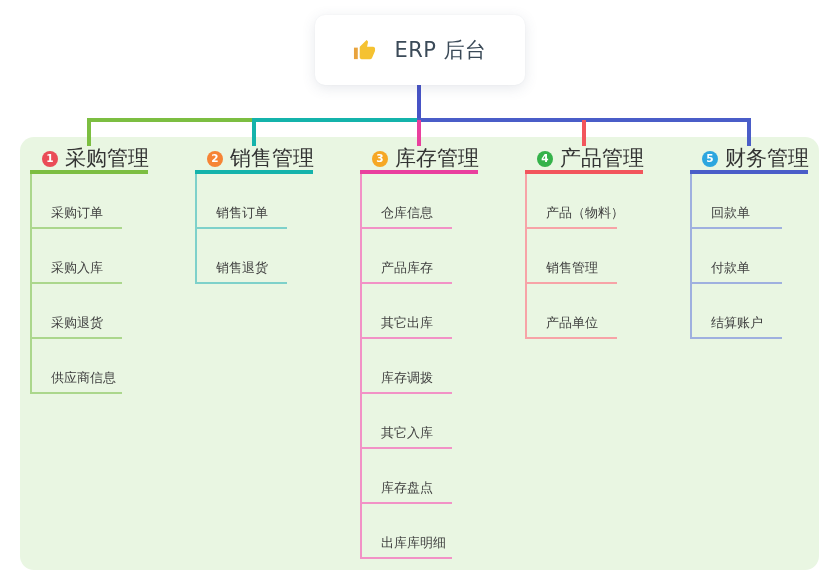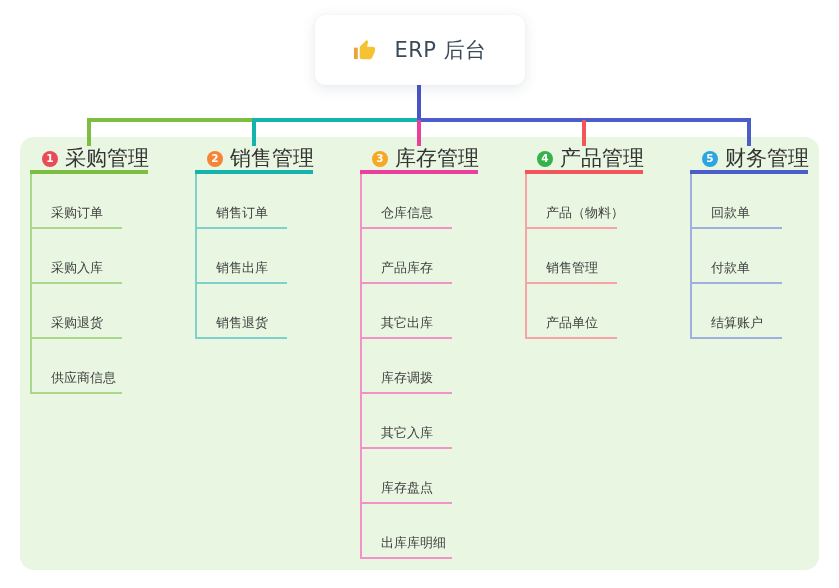--- a/index.html
+++ b/index.html
@@ -79,21 +79,20 @@
         <div class="child">供应商信息</div>
       </div>
   </div>
     <div class="branch" style="left: 195px; --main: #14b3ab; --light: #7ed1ca; --badge: #f68435;">
     <div class="branch-head">
       <span class="badge">2</span>
       <span class="branch-label">销售管理</span>
     </div>
     <div class="children">
         <div class="child">销售订单</div>
-        <div class="child">销售出库</div>
         <div class="child">销售退货</div>
       </div>
   </div>
     <div class="branch" style="left: 360px; --main: #e9409e; --light: #f292c6; --badge: #f6a724;">
     <div class="branch-head">
       <span class="badge">3</span>
       <span class="branch-label">库存管理</span>
     </div>
     <div class="children">
         <div class="child">仓库信息</div>

